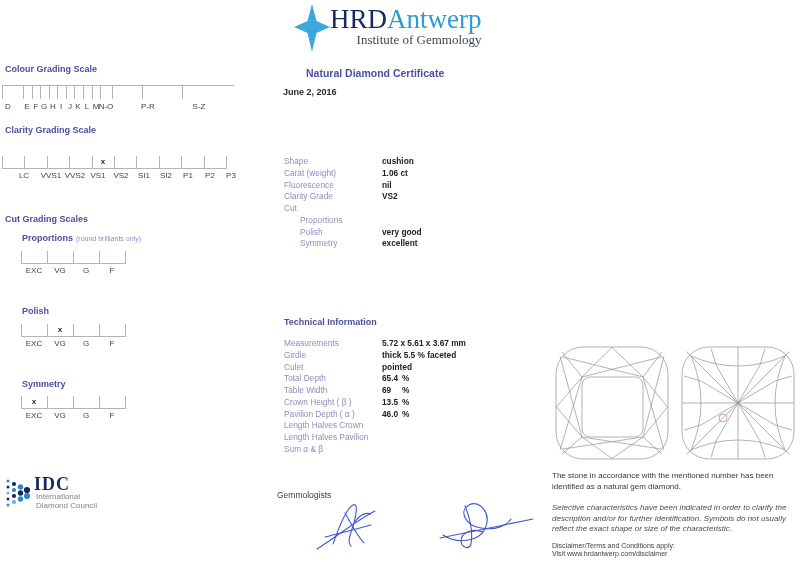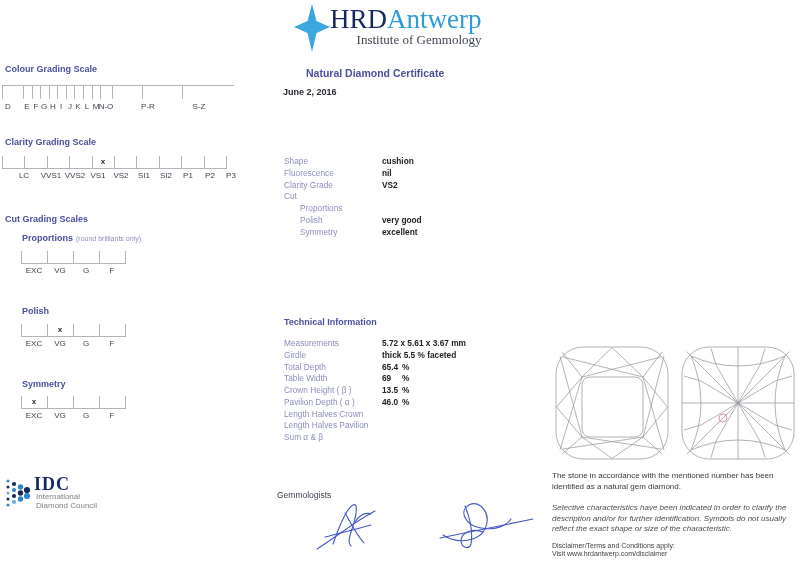--- a/index.html
+++ b/index.html
@@ -81,21 +81,21 @@
     <span class="slabel" style="left:59px;top:17px;">I</span>
     <span class="slabel" style="left:68px;top:17px;">J</span>
     <span class="slabel" style="left:76px;top:17px;">K</span>
     <span class="slabel" style="left:85px;top:17px;">L</span>
     <span class="slabel" style="left:94px;top:17px;">M</span>
     <span class="slabel" style="left:104px;top:17px;">N-O</span>
     <span class="slabel" style="left:146px;top:17px;">P-R</span>
     <span class="slabel" style="left:197px;top:17px;text-align:right;">S-Z</span>
   </div>
 
-  <div class="h-purple" style="left:5px;top:137px;">Clarity Grading Scale</div>
+  <div class="h-purple" style="left:5px;top:125px;">Clarity Grading Scale</div>
   <div class="scale" style="left:2px;top:156px;width:226px;height:26px;">
     <div class="tick" style="left:0px;top:0;height:12px;"></div>
     <div class="tick" style="left:22px;top:0;height:12px;"></div>
     <div class="tick" style="left:45px;top:0;height:12px;"></div>
     <div class="tick" style="left:67px;top:0;height:12px;"></div>
     <div class="tick" style="left:90px;top:0;height:12px;"></div>
     <div class="tick" style="left:112px;top:0;height:12px;"></div>
     <div class="tick" style="left:134px;top:0;height:12px;"></div>
     <div class="tick" style="left:157px;top:0;height:12px;"></div>
     <div class="tick" style="left:179px;top:0;height:12px;"></div>
@@ -164,20 +164,24 @@
 
   <div class="cert-title">Natural Diamond Certificate</div>
   <div class="cert-date">June 2, 2016</div>
 
   <div class="fields" style="left:284px;top:112px;width:230px;margin-top:44px;">
     <div class="crow">
         <span class="clabel">Shape</span>
         <span class="cvalue">cushion</span>
       </div>
     <div class="crow">
+        <span class="clabel">Carat (weight)</span>
+        <span class="cvalue">1.06 ct</span>
+      </div>
+    <div class="crow">
         <span class="clabel">Fluorescence</span>
         <span class="cvalue">nil</span>
       </div>
     <div class="crow">
         <span class="clabel">Clarity Grade</span>
         <span class="cvalue">VS2</span>
       </div>
     <div class="crow">
         <span class="clabel">Cut</span>
       </div>
@@ -196,20 +200,24 @@
 
   <div class="h-purple" style="left:284px;top:317px;">Technical Information</div>
   <div class="fields" style="left:284px;top:338px;width:240px;">
     <div class="crow">
         <span class="clabel">Measurements</span>
         <span class="cvalue">5.72 x 5.61 x 3.67 mm</span>
       </div>
     <div class="crow">
         <span class="clabel">Girdle</span>
         <span class="cvalue">thick 5.5 % faceted</span>
+      </div>
+    <div class="crow">
+        <span class="clabel">Culet</span>
+        <span class="cvalue">pointed</span>
       </div>
     <div class="crow">
         <span class="clabel">Total Depth</span>
         <span class="cvalue">65.4</span>
         <span class="cunit">%</span>
       </div>
     <div class="crow">
         <span class="clabel">Table Width</span>
         <span class="cvalue">69</span>
         <span class="cunit">%</span>

